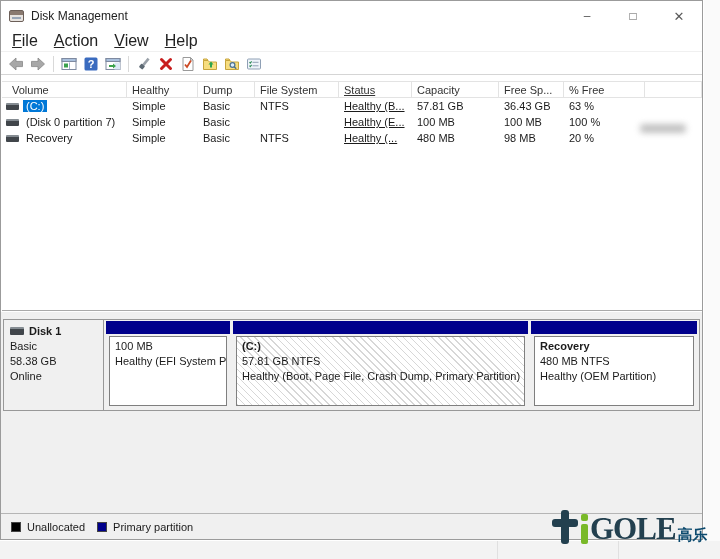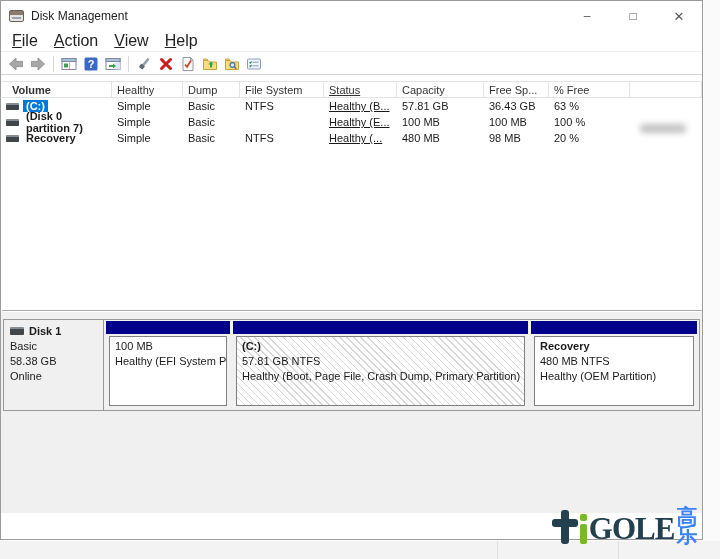--- a/index.html
+++ b/index.html
@@ -43,21 +43,21 @@
   .tb-sep { width:1px; height:16px; background:#d9d9d9; margin:0 4px; }
 
   
   .listview { position:absolute; top:80px; left:1px; width:700px; height:230px;
     background:#fff; border-bottom:1px solid #aaaaaa; font-size:11px; }
   .lv-header { display:flex; height:17px; border-top:1px solid #e3e3e3; border-bottom:1px solid #e3e3e3; }
   .lv-h { border-right:1px solid #e3e3e3; padding:2px 0 0 5px; color:#333; white-space:nowrap; overflow:hidden; }
   .lv-h.c0 { padding-left:10px; }
   .lv-row { display:flex; height:16px; align-items:center; }
   .lv-c { padding-left:5px; white-space:nowrap; overflow:hidden; }
-  .c0 { width:110px;font-weight:bold; } .c1 { width:71px; } .c2 { width:57px; } .c3 { width:84px; }
+  .c0 { width:125px; } .c1 { width:71px; } .c2 { width:57px; } .c3 { width:84px; }
   .c4 { width:73px;text-decoration:underline; } .c5 { width:87px; } .c6 { width:65px; } .c7 { width:81px; }
   .c8 { flex:1; }
   .vol-cell { display:flex; align-items:center; padding-left:4px; }
   .vol-icon { width:13px; height:7px; background:#41464b; border-radius:1px;
     border-top:2px solid #858c92; margin-right:4px; flex:0 0 auto; }
   .vol-label { padding:0 3px; }
   .vol-label.sel { background:#0078d7; color:#fff; }
   .blur-smudge { position:absolute; left:639px; top:123px; width:46px; height:9px;
     background:#8f8f8f; border-radius:4px; filter:blur(3px); opacity:.55; }
 
@@ -102,21 +102,21 @@
   .logo { position:absolute; left:552px; top:492px; width:165px; height:52px;
     display:flex; align-items:flex-end; z-index:60; }
   .logo-plus { position:relative; width:26px; height:34px; margin-right:2px; }
   .logo-plus .v { position:absolute; left:9px; top:0; width:8px; height:34px; background:#23404f; border-radius:3px; }
   .logo-plus .h { position:absolute; left:0; top:9px; width:26px; height:8px; background:#23404f; border-radius:3px; }
   .logo-i { position:relative; width:9px; height:30px; margin-right:1px; }
   .logo-i .dot { position:absolute; left:1px; top:0; width:7px; height:7px; background:#79b928; border-radius:2px; }
   .logo-i .stem { position:absolute; left:1px; top:10px; width:7px; height:20px; background:#79b928; border-radius:2px; }
   .logo-text { font-size:31px; font-weight:bold; color:#23404f; letter-spacing:-1px; line-height:30px;
     font-family:Liberation Serif, serif; }
-  .logo-cn { font-size:21px; font-weight:bold; color:#3b82f6; margin-left:2px; line-height:18px; }
+  .logo-cn { font-size:15px; font-weight:bold; color:#0c4a6e; margin-left:2px; line-height:18px; }
 </style>
 </head>
 <body>
 
 <div class="page">
 
   <div class="window">
 
     <div class="titlebar">
       <div class="app-icon"></div>
@@ -310,20 +310,30 @@
             <div class="part-body">
               <div class="pline bold">Recovery</div>
               <div class="pline">480 MB NTFS</div>
               <div class="pline">Healthy (OEM Partition)</div>
             </div>
           </div>
         </div>
       </div>
     </div>
 
+    <div class="legend">
+      <div class="legend-item">
+        <span class="legend-swatch unallocated"></span>
+        <span>Unallocated</span>
+      </div>
+      <div class="legend-item">
+        <span class="legend-swatch primary"></span>
+        <span>Primary partition</span>
+      </div>
+    </div>
 
   </div>
 
   <div class="right-strip"></div>
   <div class="below-strip">
     <div class="vline" style="left:497px"></div>
     <div class="vline" style="left:618px"></div>
   </div>
 
   <div class="logo">

